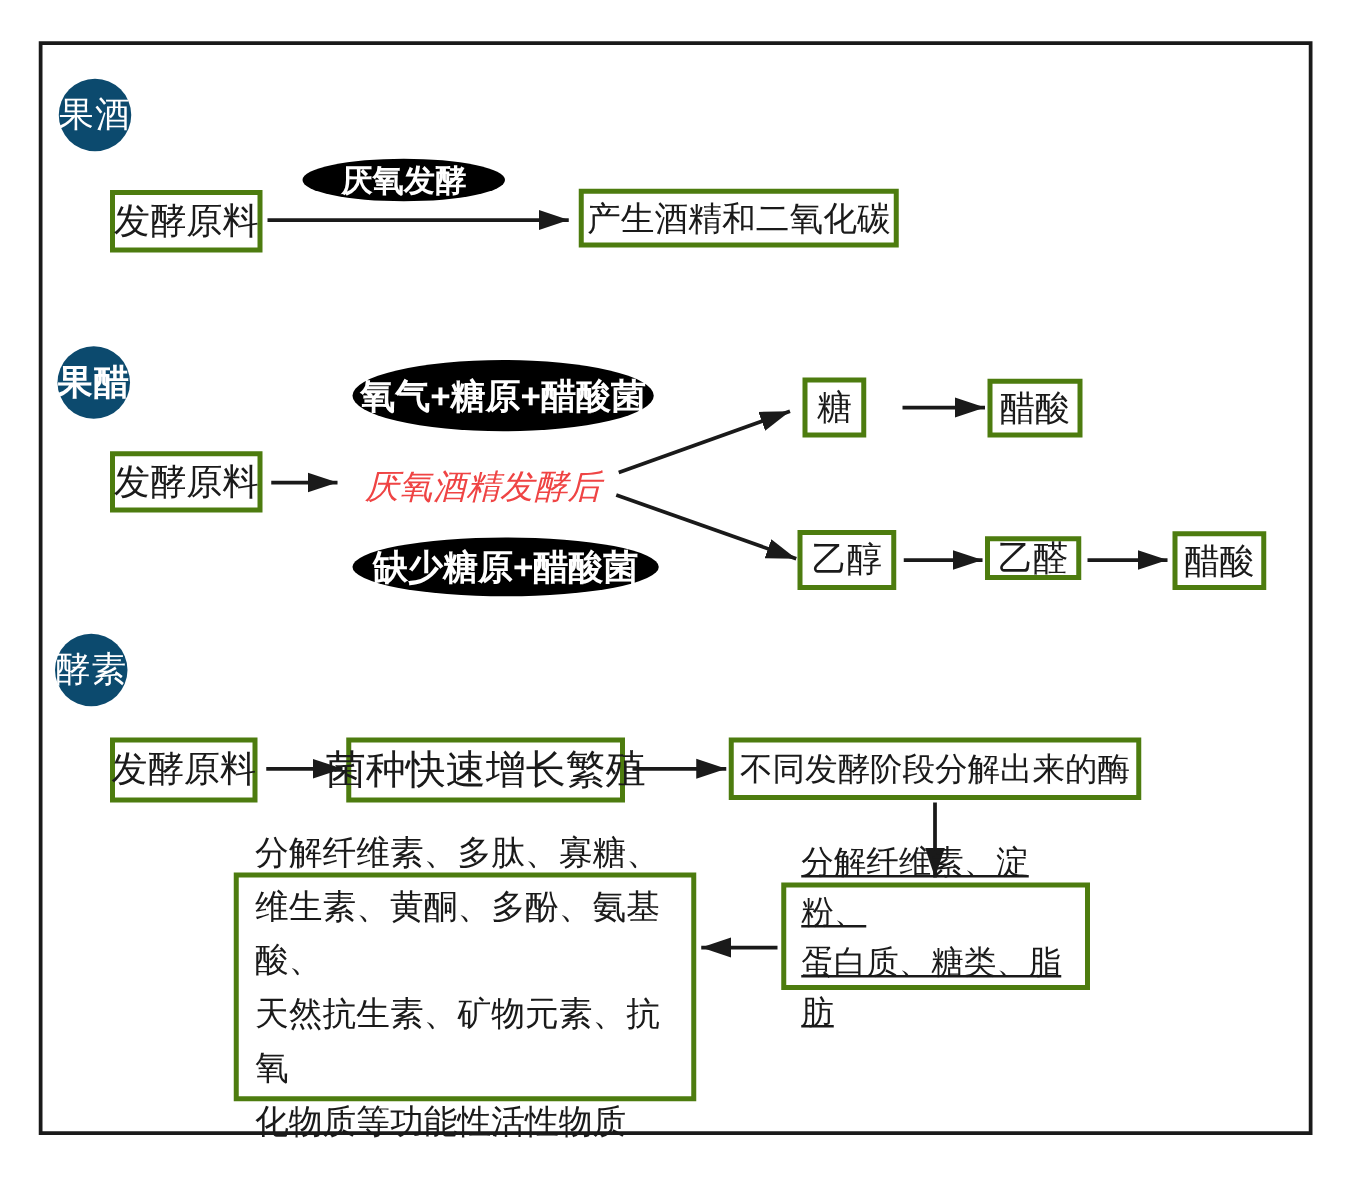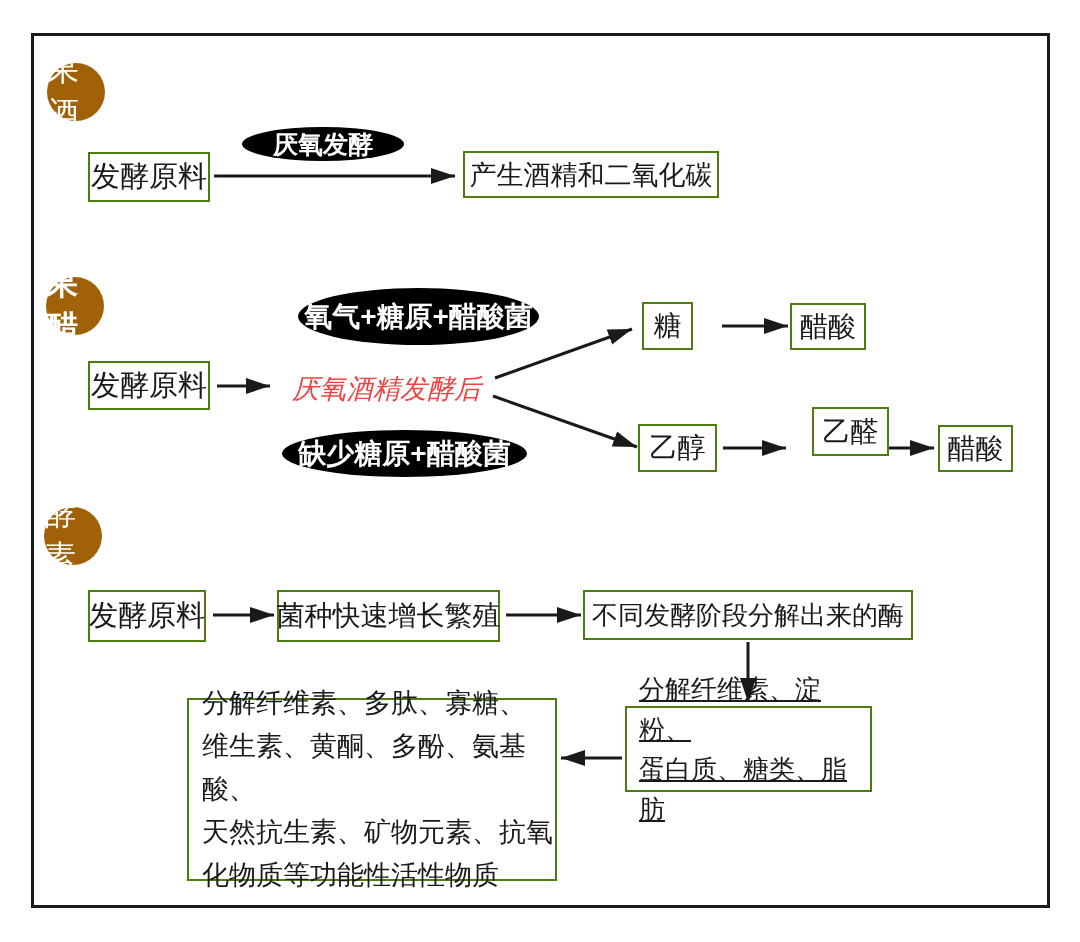--- a/index.html
+++ b/index.html
@@ -1,24 +1,24 @@
 <!DOCTYPE html>
 <html><head>
 <meta charset="utf-8">
 <style>
   html,body{margin:0;padding:0;background:#ffffff;}
   body{width:1080px;height:942px;font-family:"Liberation Sans",sans-serif;}
   .canvas{position:relative;width:1080px;height:942px;background:#ffffff;overflow:hidden;}
   .frame{position:absolute;left:31px;top:33px;width:1019px;height:875px;
          border:3px solid #1a1a1a;box-sizing:border-box;background:#ffffff;}
   .arrow-layer{position:absolute;left:0;top:0;width:1080px;height:942px;}
-  .badge{position:absolute;width:58px;height:58px;border-radius:50%;background:#a16207;
+  .badge{position:absolute;width:58px;height:58px;border-radius:50%;background:#0c4a6e;
          color:#ffffff;display:flex;align-items:center;justify-content:center;
-         font-size:32px;letter-spacing:1px;}
-  .node{position:absolute;border:2px solid #4d7c0f;background:#ffffff;color:#1a1a1a;
+         font-size:28px;letter-spacing:1px;}
+  .node{position:absolute;border:4px solid #4d7c0f;background:#ffffff;color:#1a1a1a;
         display:flex;align-items:center;justify-content:center;font-size:28px;
         box-sizing:border-box;white-space:nowrap;}
   .node.multiline{flex-direction:column;align-items:flex-start;justify-content:center;
         white-space:normal;}
   .node.multiline span{display:block;}
   .pill{position:absolute;background:#000000;color:#ffffff;border-radius:50%;
         display:flex;align-items:center;justify-content:center;font-weight:bold;
         white-space:nowrap;box-sizing:border-box;}
   .plain-text{position:absolute;color:#ef4444;font-size:27px;white-space:nowrap;font-style:italic;}
 </style>
@@ -46,33 +46,33 @@
     <line x1="748" y1="642" x2="748" y2="702" stroke="#1a1a1a" stroke-width="3" marker-end="url(#ah)"></line>
     <line x1="622" y1="758" x2="561" y2="758" stroke="#1a1a1a" stroke-width="3" marker-end="url(#ah)"></line>
   </svg>
 
   <div class="badge" style="left:47px;top:63px;">果酒</div>
   <div class="node" style="left:88px;top:152px;width:122px;height:50px;font-size:29px;">发酵原料</div>
   <div class="pill" style="left:242px;top:127px;width:162px;height:34px;font-size:25px;">厌氧发酵</div>
   <div class="node" style="left:463px;top:151px;width:256px;height:47px;font-size:27px;">产生酒精和二氧化碳</div>
 
   <div class="badge" style="left:46px;top:277px;font-weight:bold;">果醋</div>
-  <div class="pill" style="left:282px;top:288px;width:241px;height:57px;font-size:28px;margin-left:16px;">氧气+糖原+醋酸菌</div>
+  <div class="pill" style="left:282px;top:288px;width:241px;height:57px;font-size:28px;">氧气+糖原+醋酸菌</div>
   <div class="node" style="left:88px;top:361px;width:122px;height:49px;font-size:29px;">发酵原料</div>
   <div class="plain-text" style="left:292px;top:371px;font-size:27px;">厌氧酒精发酵后</div>
   <div class="pill" style="left:282px;top:430px;width:245px;height:47px;font-size:28px;">缺少糖原+醋酸菌</div>
   <div class="node" style="left:642px;top:302px;width:51px;height:48px;font-size:28px;">糖</div>
   <div class="node" style="left:790px;top:303px;width:76px;height:47px;font-size:28px;">醋酸</div>
   <div class="node" style="left:638px;top:424px;width:79px;height:48px;font-size:28px;">乙醇</div>
-  <div class="node" style="left:788px;top:407px;width:77px;height:49px;font-size:28px;margin-left:24px;">乙醛</div>
+  <div class="node" style="left:788px;top:429px;width:77px;height:35px;font-size:28px;">乙醛</div>
   <div class="node" style="left:938px;top:425px;width:75px;height:47px;font-size:28px;">醋酸</div>
 
   <div class="badge" style="left:44px;top:507px;">酵素</div>
   <div class="node" style="left:88px;top:590px;width:118px;height:52px;font-size:29px;">发酵原料</div>
-  <div class="node" style="left:277px;top:590px;width:223px;height:52px;font-size:28px;">菌种快速增长繁殖</div>
+  <div class="node" style="left:277px;top:590px;width:223px;height:52px;font-size:32px;">菌种快速增长繁殖</div>
   <div class="node" style="left:583px;top:590px;width:330px;height:50px;font-size:26px;">不同发酵阶段分解出来的酶</div>
   <div class="node multiline" style="left:625px;top:706px;width:247px;height:86px;font-size:26px;line-height:40px;padding-left:12px;text-decoration:underline;">
     <span>分解纤维素、淀粉、</span>
     <span>蛋白质、糖类、脂肪</span>
   </div>
   <div class="node multiline" style="left:187px;top:698px;width:370px;height:183px;font-size:27px;line-height:43px;padding-left:13px;">
     <span>分解纤维素、多肽、寡糖、</span>
     <span>维生素、黄酮、多酚、氨基酸、</span>
     <span>天然抗生素、矿物元素、抗氧</span>
     <span>化物质等功能性活性物质</span>

